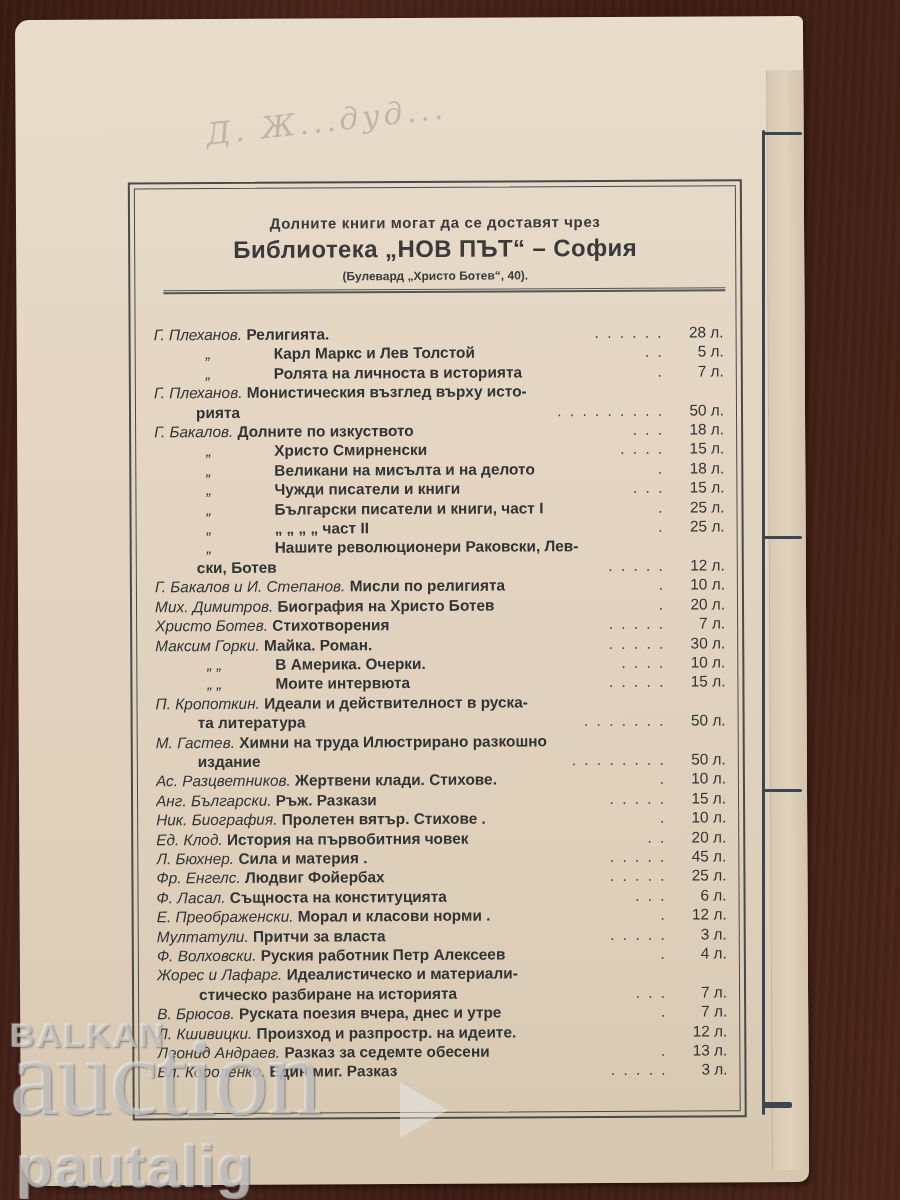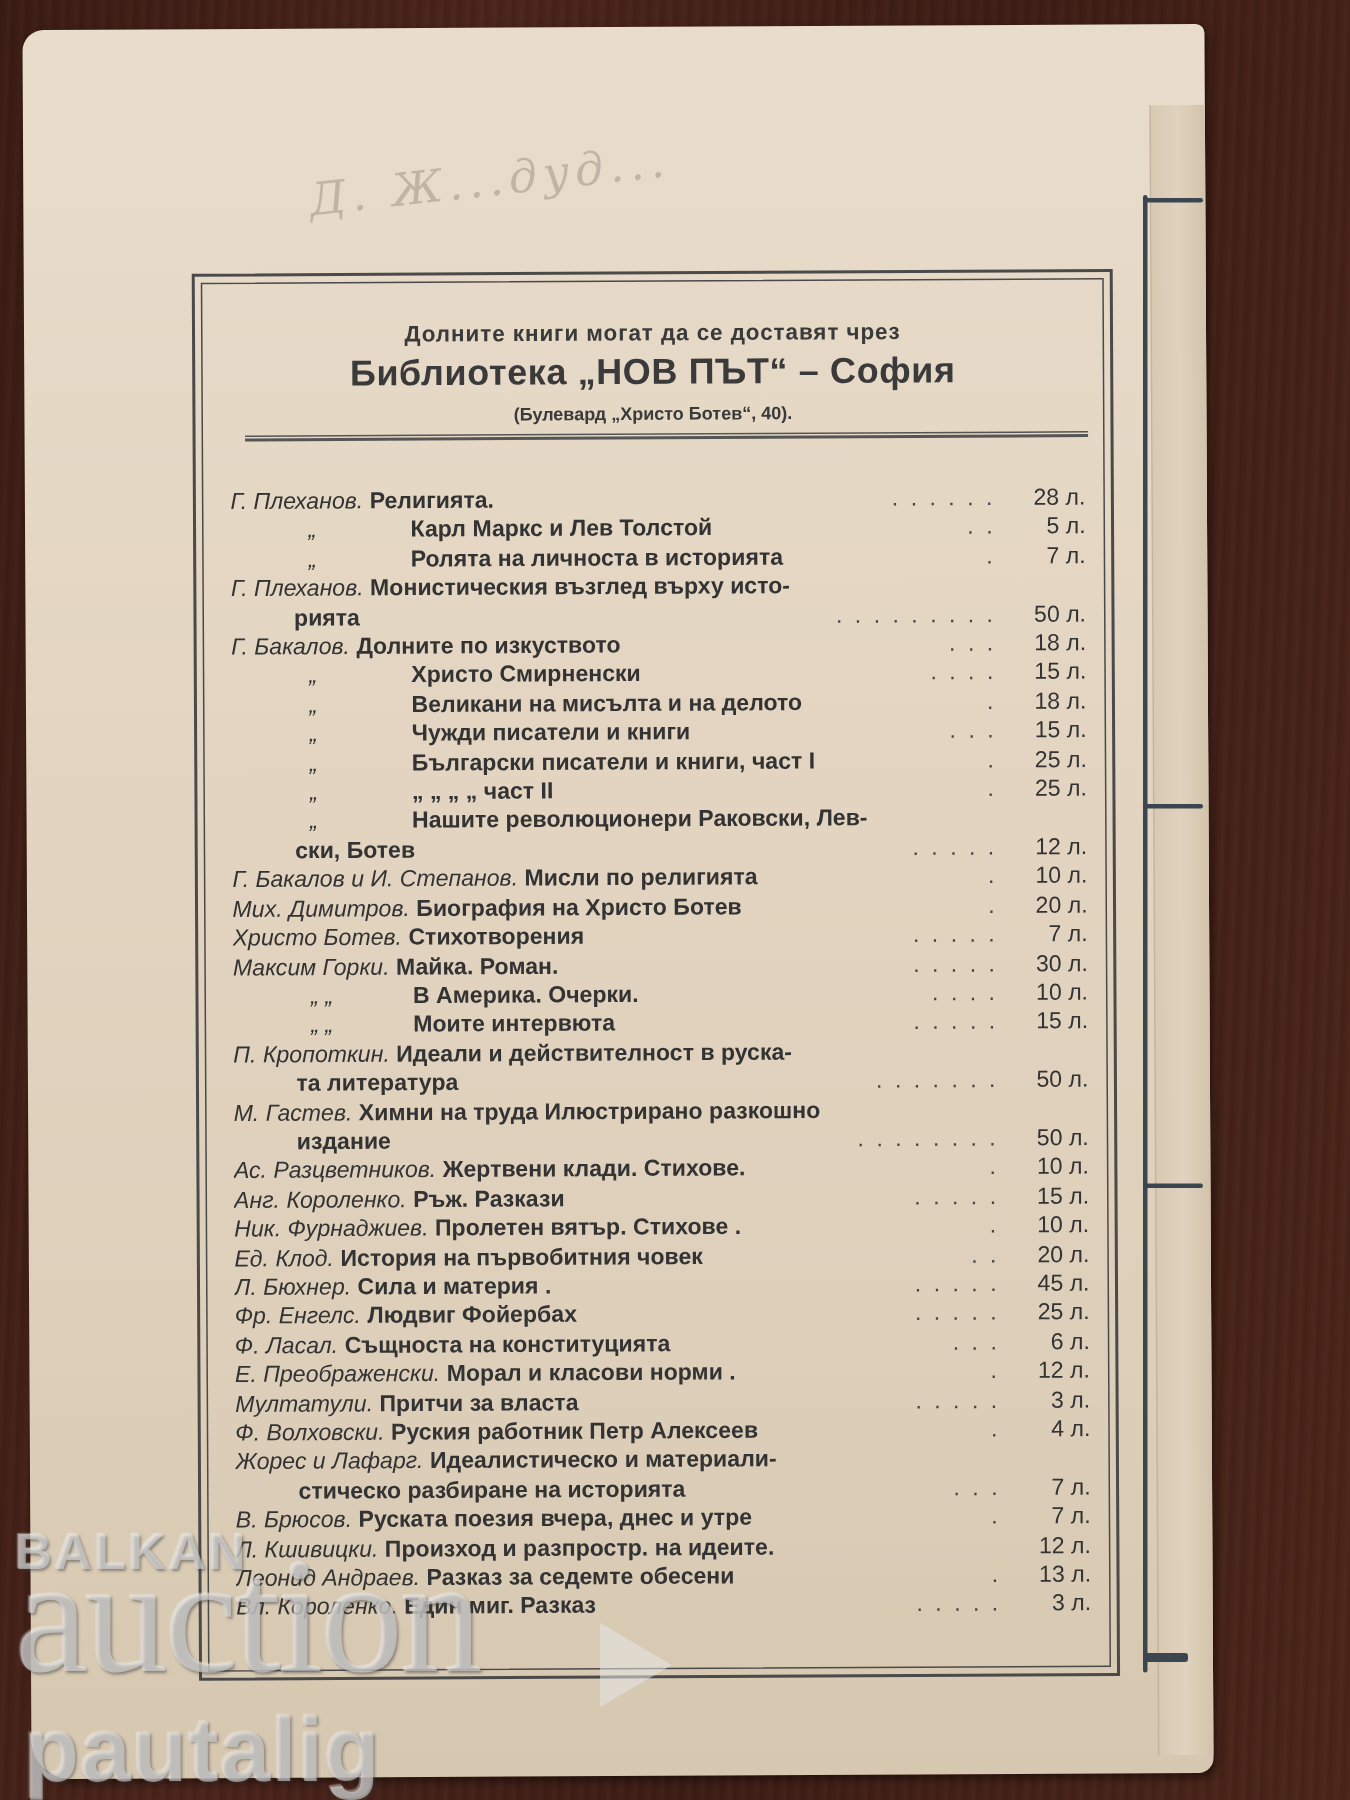--- a/index.html
+++ b/index.html
@@ -323,26 +323,26 @@
             <span class="text cont"><span class="title">издание</span></span>
             <span class="dots">. . . . . . . .</span>
             <span class="price">50 л.</span>
           </div>
           <div class="row">
             <span class="text"><span class="author">Ас. Разцветников.</span> <span class="title">Жертвени клади. Стихове.</span></span>
             <span class="dots">.</span>
             <span class="price">10 л.</span>
           </div>
           <div class="row">
-            <span class="text"><span class="author">Анг. Короленко.</span> <span class="title">Ръж. Разкази</span></span>
+            <span class="text"><span class="author">Анг. Български.</span> <span class="title">Ръж. Разкази</span></span>
             <span class="dots">. . . . .</span>
             <span class="price">15 л.</span>
           </div>
           <div class="row">
-            <span class="text"><span class="author">Ник. Фурнаджиев.</span> <span class="title">Пролетен вятър. Стихове .</span></span>
+            <span class="text"><span class="author">Ник. Биография.</span> <span class="title">Пролетен вятър. Стихове .</span></span>
             <span class="dots">.</span>
             <span class="price">10 л.</span>
           </div>
           <div class="row">
             <span class="text"><span class="author">Ед. Клод.</span> <span class="title">История на първобитния човек</span></span>
             <span class="dots">. .</span>
             <span class="price">20 л.</span>
           </div>
           <div class="row">
             <span class="text"><span class="author">Л. Бюхнер.</span> <span class="title">Сила и материя .</span></span>

